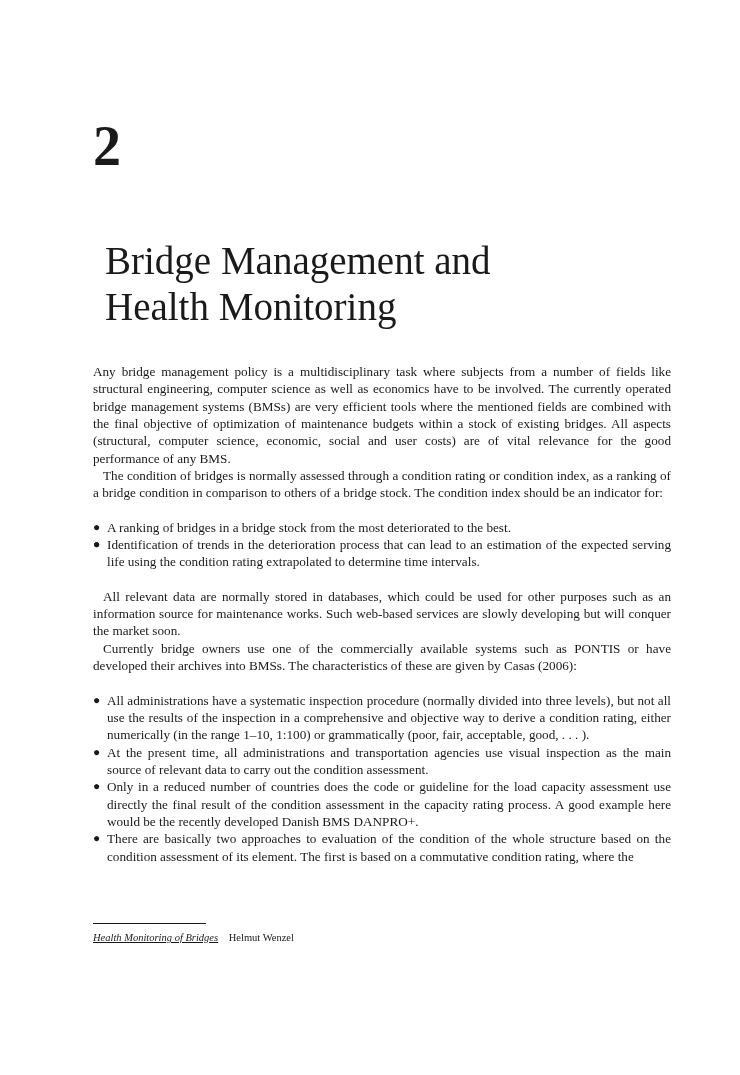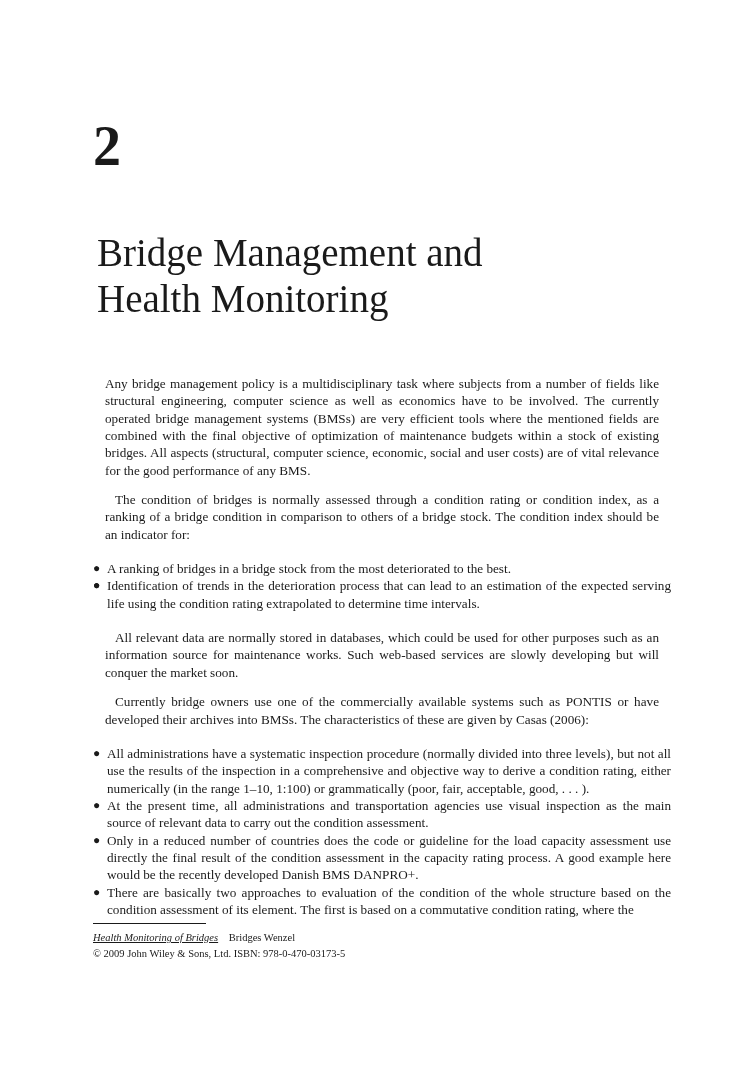--- a/index.html
+++ b/index.html
@@ -1,22 +1,22 @@
 <!DOCTYPE html>
 <html><head>
 <meta charset="utf-8">
 <style>
   html, body { margin: 0; padding: 0; background: #ffffff; }
   body { width: 740px; height: 1075px; position: relative; overflow: hidden;
          font-family: "Liberation Serif", "DejaVu Serif", serif; color: #1a1a1a; }
   .page { position: absolute; left: 0; top: 0; width: 740px; height: 1075px; }
   .chapter-num { position: absolute; left: 93px; top: 118px; font-size: 56px; font-weight: bold; line-height: 1; }
-  .chapter-title { position: absolute; left: 93px; top: 226px; font-size: 39px; line-height: 46px; font-weight: normal; margin: 4px; }
+  .chapter-title { position: absolute; left: 93px; top: 226px; font-size: 39px; line-height: 46px; font-weight: normal; margin: 12px; }
   .body { position: absolute; left: 93px; top: 363px; width: 578px; font-size: 13.2px; line-height: 17.35px; text-align: justify; }
-  .body p { margin: 12px; }
+  .body p { margin: 0; }
   .body p.indent { text-indent: 10px; }
   .body ul { list-style: none; margin: 17px 0 17px 0; padding: 0; }
   .body li { position: relative; padding-left: 14px; }
   .body li .bullet { position: absolute; left: 0; top: 0; font-size: 12px; }
   .footnote-rule { position: absolute; left: 93px; top: 923px; width: 113px; height: 0; border-top: 1px solid #1a1a1a; }
   .footnote { position: absolute; left: 93px; top: 930px; font-size: 10.5px; line-height: 16px; }
   .footnote .book { font-style: italic; margin-right: 8px; text-decoration: underline; }
 </style>
 </head>
 <body>
@@ -43,17 +43,16 @@
       <li><span class="bullet">●</span><span>At the present time, all administrations and transportation agencies use visual inspection as the main source of relevant data to carry out the condition assessment.</span></li>
       <li><span class="bullet">●</span><span>Only in a reduced number of countries does the code or guideline for the load capacity assessment use directly the final result of the condition assessment in the capacity rating process. A good example here would be the recently developed Danish BMS DANPRO+.</span></li>
       <li><span class="bullet">●</span><span>There are basically two approaches to evaluation of the condition of the whole structure based on the condition assessment of its element. The first is based on a commutative condition rating, where the</span></li>
     </ul>
   </div>
 
   <div class="footnote-rule"></div>
   <div class="footnote">
     <div>
       <span class="book">Health Monitoring of Bridges</span>
-      <span>Bridges Wenzel</span>
+      <span>Helmut Wenzel</span>
     </div>
-    <div>© 2009 John Wiley &amp; Sons, Ltd.  ISBN: 978-0-470-03173-5</div>
   </div>
 </div>
 
 </body></html>

